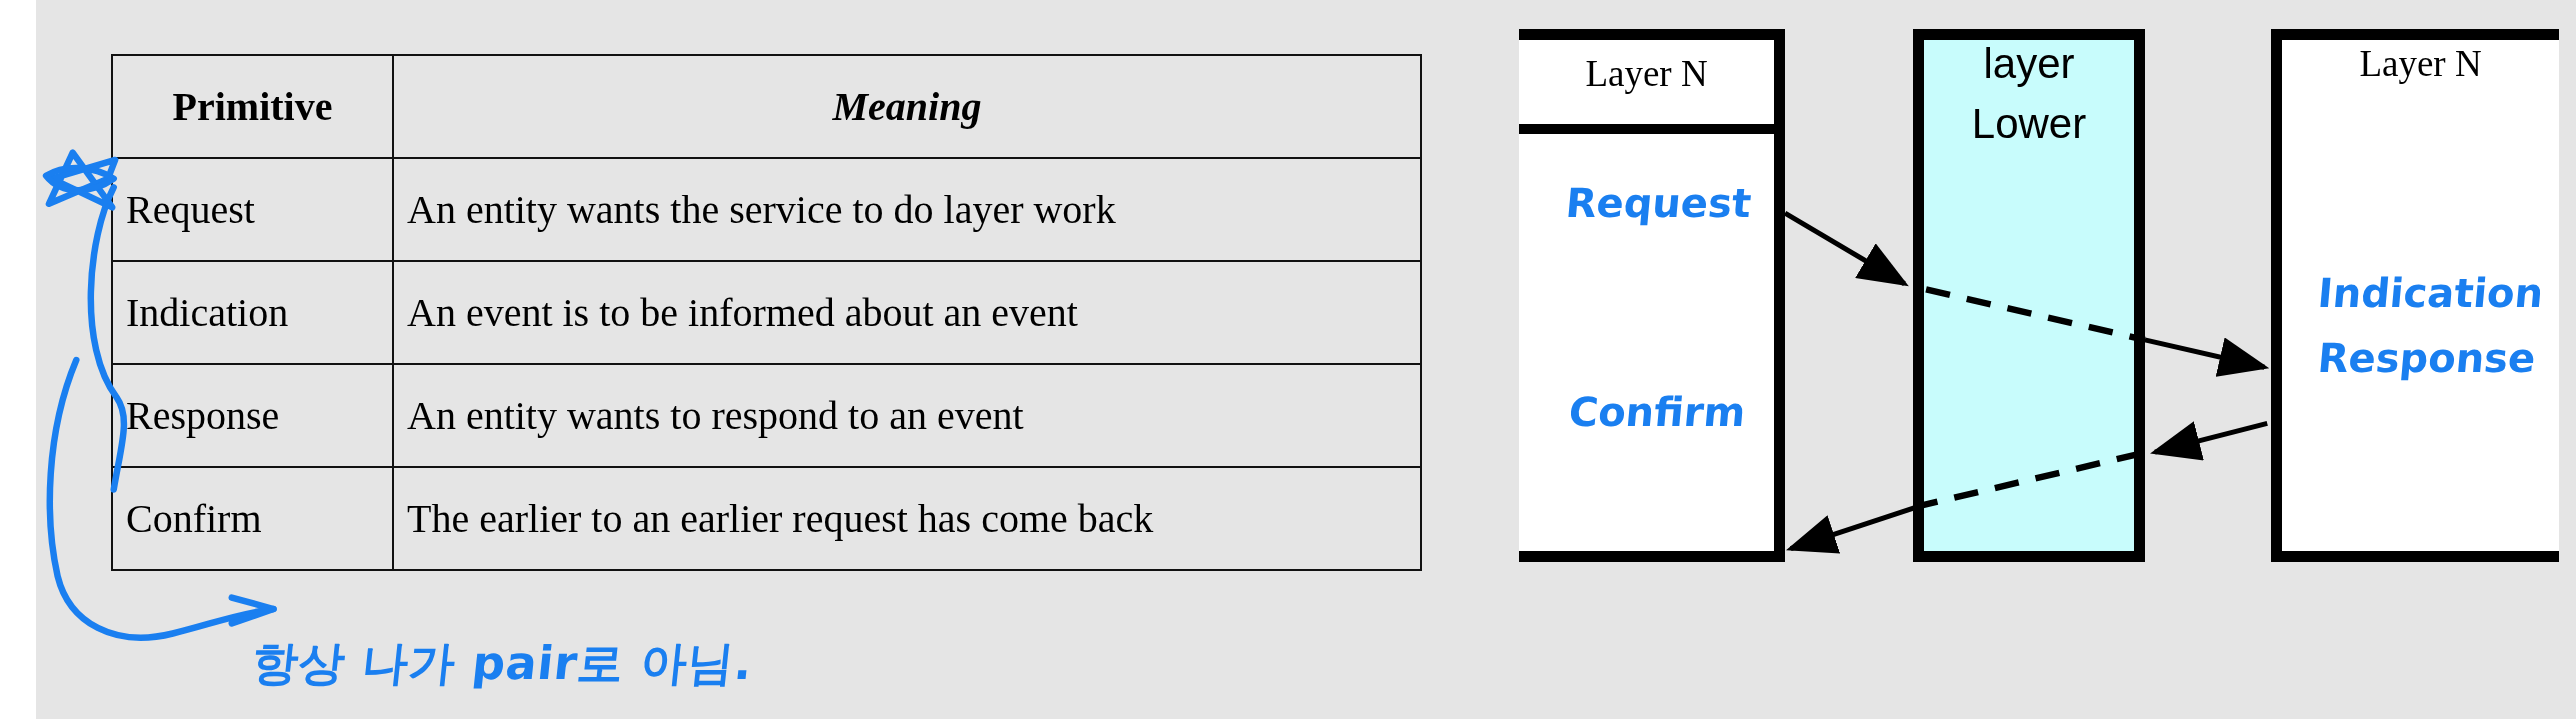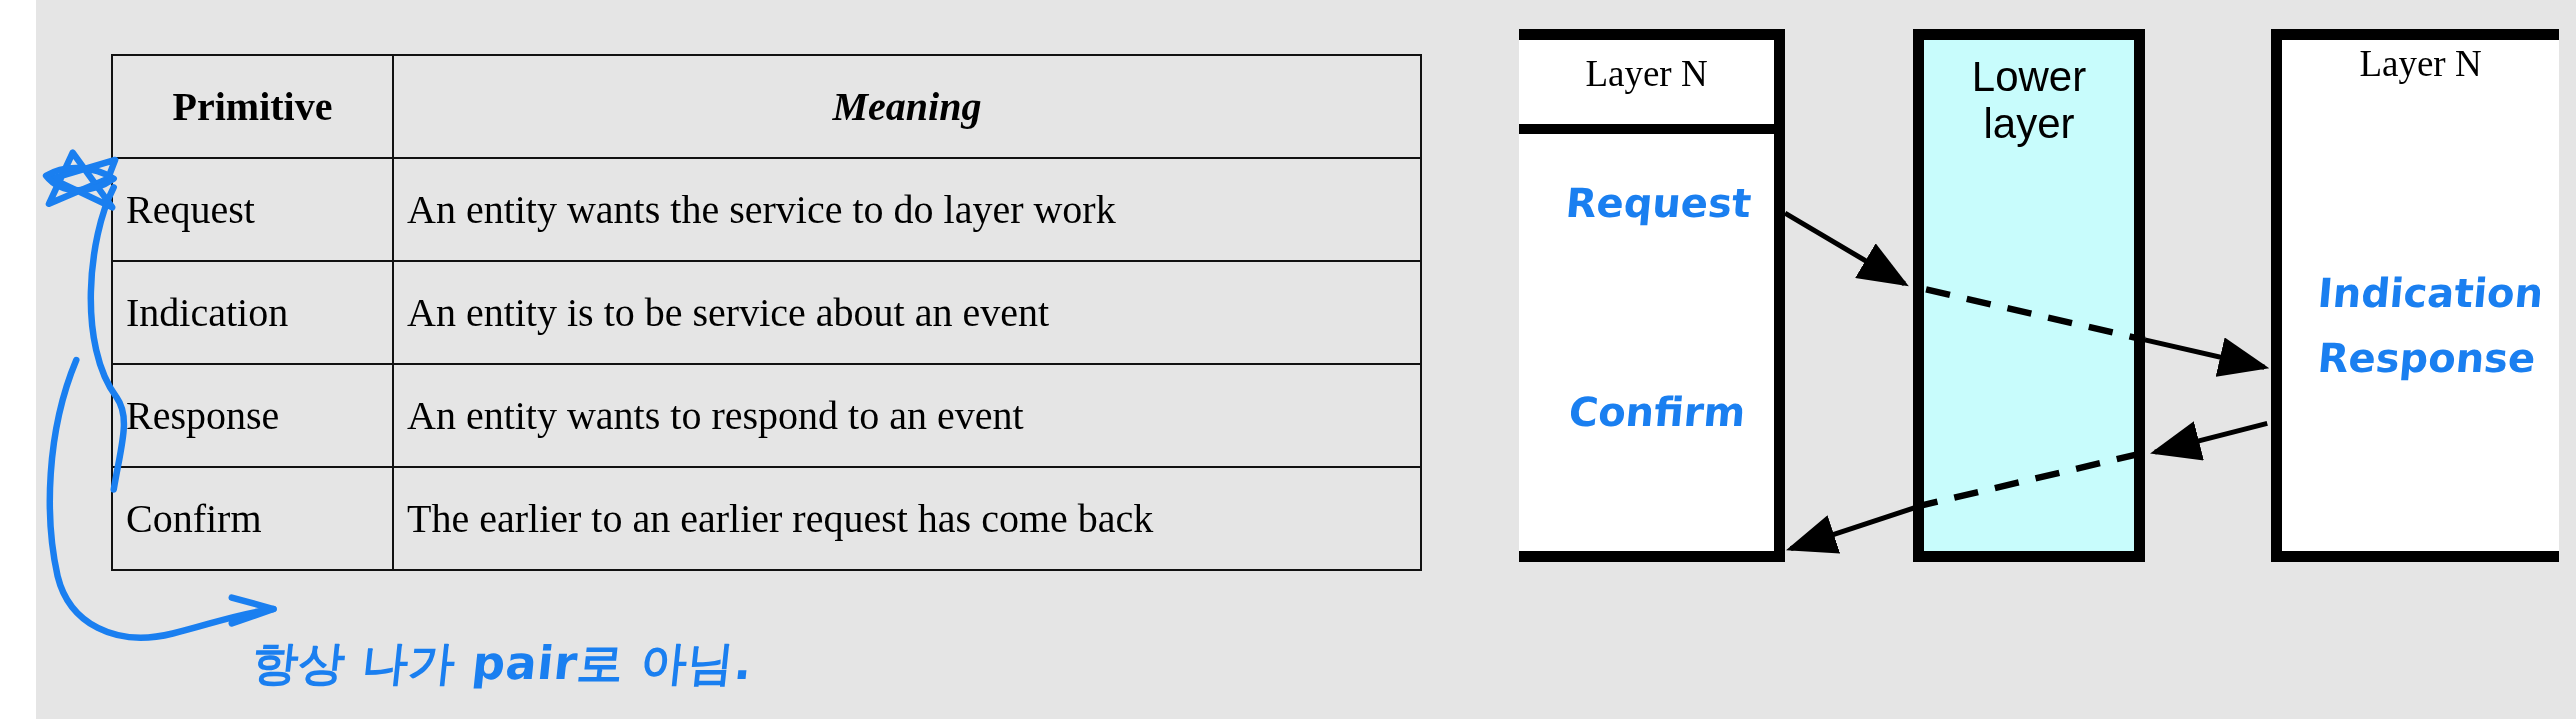--- a/index.html
+++ b/index.html
@@ -188,21 +188,21 @@
         <th class="col-meaning">Meaning</th>
       </tr>
     </thead>
     <tbody>
       <tr>
         <td>Request</td>
         <td>An entity wants the service to do layer work</td>
       </tr>
       <tr>
         <td>Indication</td>
-        <td>An entity is to be service about an event</td>
+        <td>An event is to be informed about an event</td>
       </tr>
       <tr>
         <td>Response</td>
         <td>An entity wants to respond to an event</td>
       </tr>
       <tr>
         <td>Confirm</td>
         <td>The earlier to an earlier request has come back</td>
       </tr>
     </tbody>
@@ -223,22 +223,22 @@
   </svg>
 
   <div class="hand-note" id="korean-note">항상 나가 pair로 아님.</div>
 
   <div class="layer-box" id="layer-n-box">
     <div class="box-title">Layer N</div>
   </div>
   <div class="title-rule" id="layer-n-rule"></div>
 
   <div class="layer-box" id="lower-layer-box">
+    <div class="box-title-sans" style="padding-top:0">layer</div>
     <div class="box-title-sans">Lower</div>
-    <div class="box-title-sans" style="padding-top:0">layer</div>
   </div>
 
   <div class="layer-box" id="corresponding-box">
     <div class="box-title" style="padding-top:2.9px">Layer N</div>
   </div>
 
   <div class="diagram-ink" id="ink-request">Request</div>
   <div class="diagram-ink" id="ink-confirm">Confirm</div>
   <div class="diagram-ink" id="ink-indication">Indication</div>
   <div class="diagram-ink" id="ink-response">Response</div>

